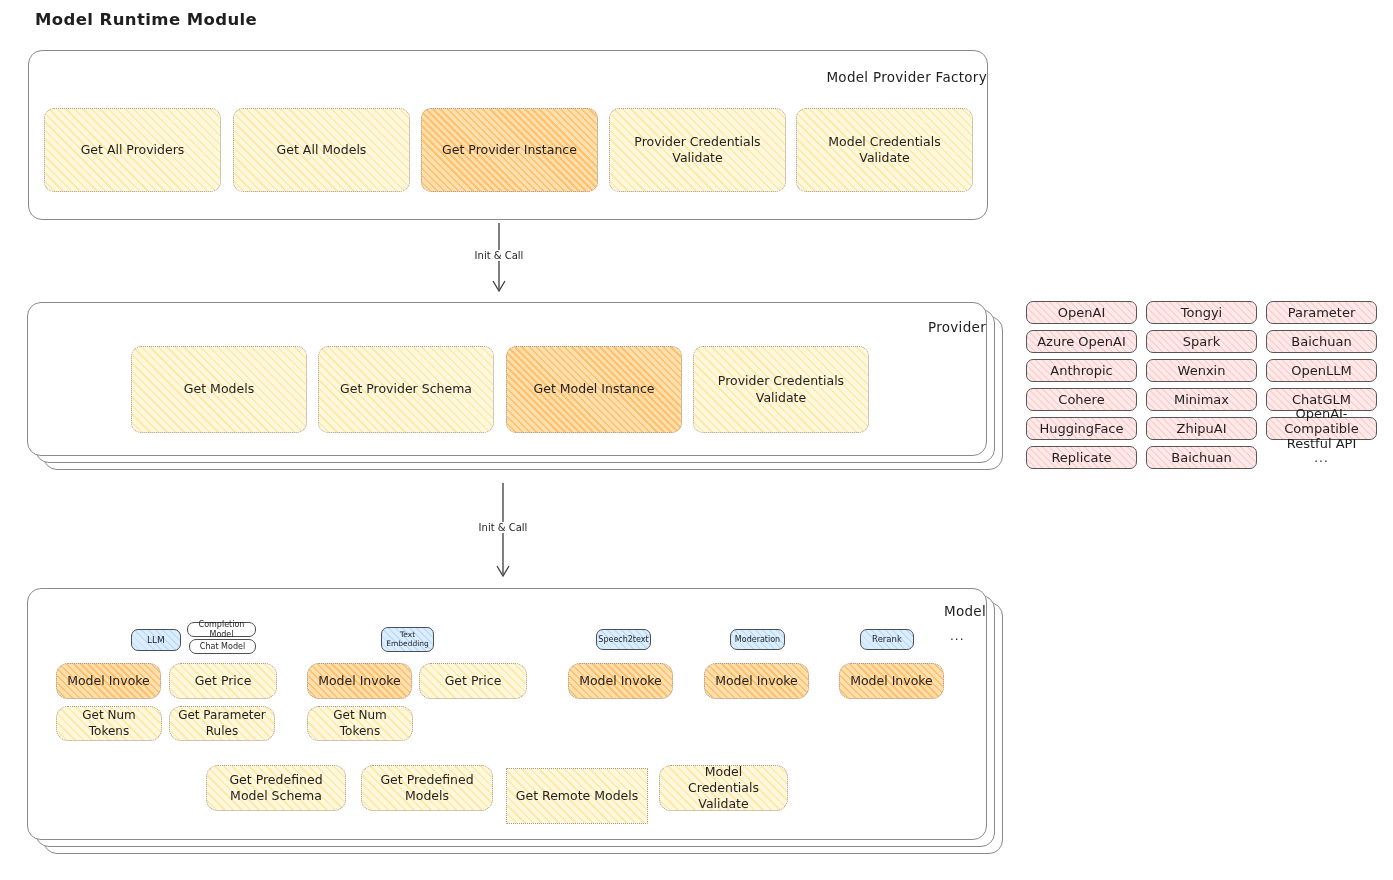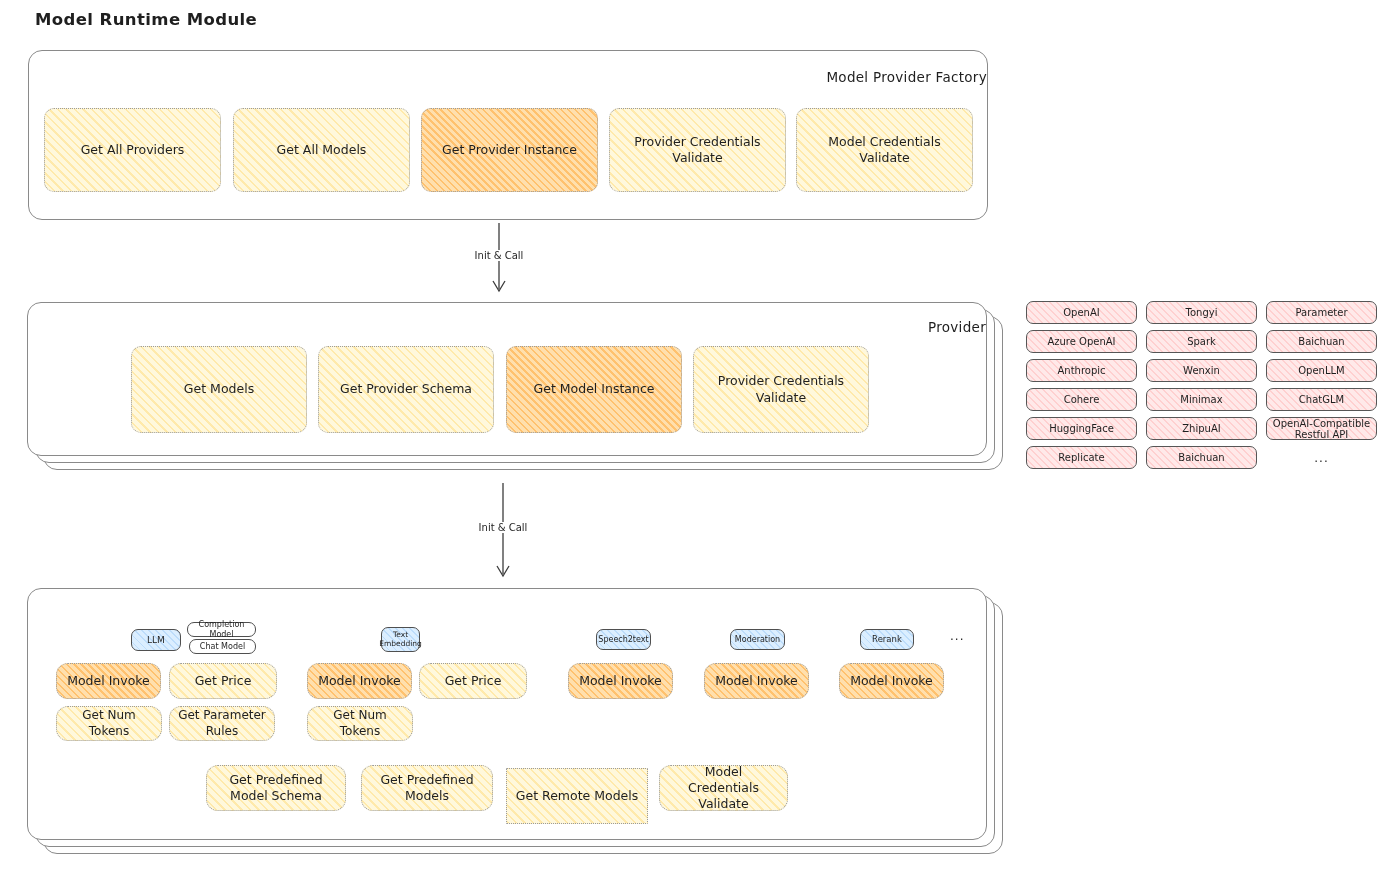--- a/index.html
+++ b/index.html
@@ -18,21 +18,21 @@
     border:1.6px dotted #9b9b9b;border-radius:10px;font-size:12.5px;line-height:1.3;padding:2px 8px;box-sizing:border-box;
     background-color:var(--yellow,#fff8dc);
     background-image:repeating-linear-gradient(45deg,rgba(255,216,110,.45) 0 1.6px,rgba(255,255,255,0) 1.6px 6px);}
   .node.orange{background-color:var(--orange,#ffd9a0);
     background-image:repeating-linear-gradient(45deg,rgba(255,170,60,.5) 0 1.8px,rgba(255,240,210,.25) 1.8px 5px);}
 
   
   .pink-grid{position:absolute;left:1026px;top:301px;display:grid;grid-template-columns:repeat(3,111px);
     column-gap:9px;row-gap:6px;}
   .pink{height:23px;display:flex;align-items:center;justify-content:center;text-align:center;
-    border:1.3px solid #565656;border-radius:7px;font-size:10px;padding:0 3px;box-sizing:border-box;
+    border:1.3px solid #565656;border-radius:7px;font-size:13px;padding:0 3px;box-sizing:border-box;
     background-color:var(--pink,#ffe9e9);
     background-image:repeating-linear-gradient(45deg,rgba(255,150,150,.30) 0 1.4px,rgba(255,255,255,0) 1.4px 5px);}
   .pink.ellipsis{border:none;background:none;font-size:12px;letter-spacing:1px;}
 
   
   .tag{position:absolute;display:flex;align-items:center;justify-content:center;text-align:center;
     border:1.2px solid #4f4f4f;border-radius:7px;font-size:8px;line-height:1.15;box-sizing:border-box;
     background-color:var(--blue,#dbeeff);
     background-image:repeating-linear-gradient(45deg,rgba(120,180,240,.30) 0 1.3px,rgba(255,255,255,0) 1.3px 5px);}
   .tag.white{background:#fff;}
@@ -98,25 +98,26 @@
 
   <svg class="arrow-svg" style="left:495px;top:483px;" width="17" height="97">
     <line x1="8" y1="0" x2="8" y2="91" stroke="#3c3c3c" stroke-width="1.3"></line>
     <path d="M2,83 L8,93 L14,83" fill="none" stroke="#3c3c3c" stroke-width="1.3"></path>
   </svg>
   <div class="arrow-label" style="left:503px;top:522px;">Init &amp; Call</div>
 
   <div class="ghost" style="left:43px;top:602px;width:958px;height:250px;"></div>
   <div class="ghost" style="left:35px;top:595px;width:958px;height:250px;"></div>
   <div class="container" style="left:27px;top:588px;width:958px;height:250px;">
+    <div class="container-title" style="top:14px;">Model</div>
 
     <div class="tag" style="left:103px;top:40px;width:50px;height:22px;font-size:9px;">LLM</div>
     <div class="tag white" style="left:159px;top:33px;width:69px;height:15px;">Completion Model</div>
     <div class="tag white" style="left:161px;top:50px;width:67px;height:15px;">Chat Model</div>
-    <div class="tag" style="left:353px;top:38px;width:39px;height:25px;font-size:7.5px;padding:1px 0;">Text Embedding</div>
+    <div class="tag" style="left:353px;top:38px;width:53px;height:25px;font-size:7.5px;padding:1px 0;">Text Embedding</div>
     <div class="tag" style="left:568px;top:40px;width:55px;height:21px;">Speech2text</div>
     <div class="tag" style="left:702px;top:40px;width:55px;height:21px;">Moderation</div>
     <div class="tag" style="left:832px;top:40px;width:54px;height:21px;font-size:8.5px;">Rerank</div>
     <div class="dots" style="left:922px;top:40px;">...</div>
 
     <div class="node orange" style="left:28px;top:74px;width:105px;height:36px;border-radius:12px;">Model Invoke</div>
     <div class="node" style="left:141px;top:74px;width:108px;height:36px;border-radius:12px;">Get Price</div>
     <div class="node orange" style="left:279px;top:74px;width:105px;height:36px;border-radius:12px;">Model Invoke</div>
     <div class="node" style="left:391px;top:74px;width:108px;height:36px;border-radius:12px;">Get Price</div>
     <div class="node orange" style="left:540px;top:74px;width:105px;height:36px;border-radius:12px;">Model Invoke</div>

